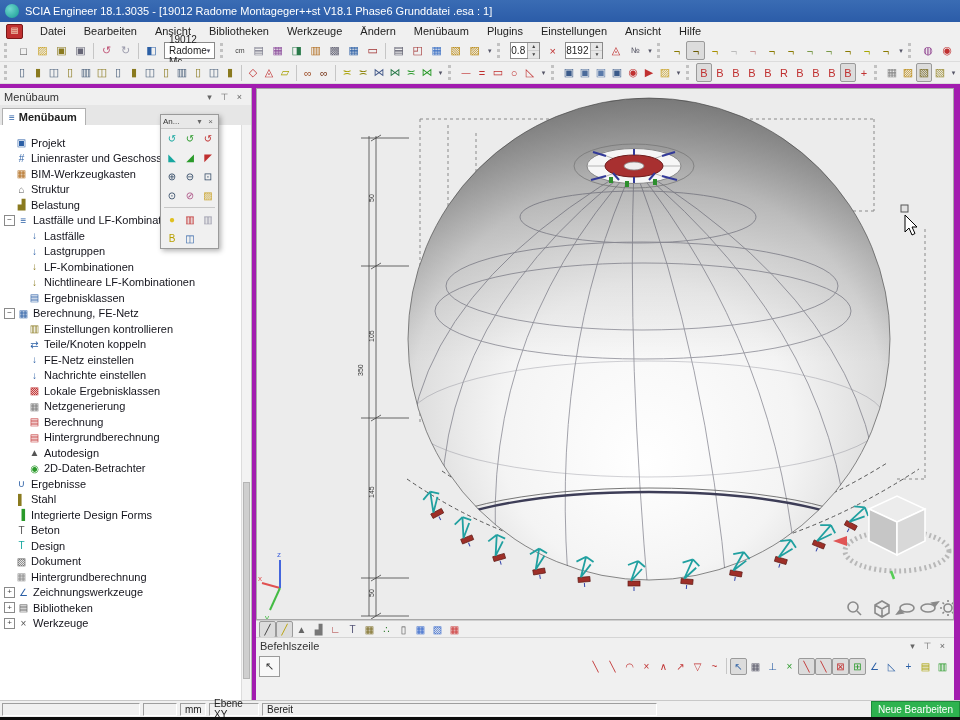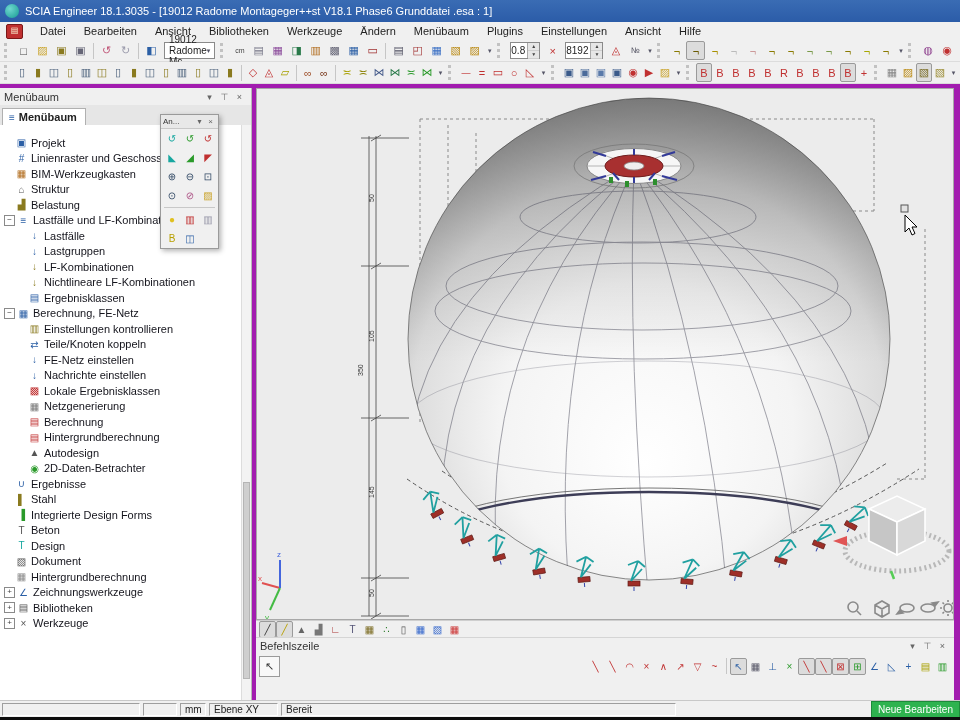--- a/index.html
+++ b/index.html
@@ -690,21 +690,21 @@
           </span>
       </span>
     </div>
   </div>
 
   <div class="status">
     <span style="display:flex">
         <span class="scell" style="width: 138px;"></span>
         <span class="scell" style="width: 34px;"></span>
         <span class="scell" style="width: 26px;">mm</span>
-        <span class="scell" style="width: 69px;">Ebene XY</span>
+        <span class="scell" style="width: 50px;">Ebene XY</span>
         <span class="scell" style="width: 395px;">Bereit</span>
       </span>
     <span class="badge">Neue Bearbeiten</span>
   </div>
   <div class="blackbar"></div>
 
   <div class="palette">
     <div class="palhdr">
       <span>An...</span>
       <span style="margin-left:auto;display:flex">

